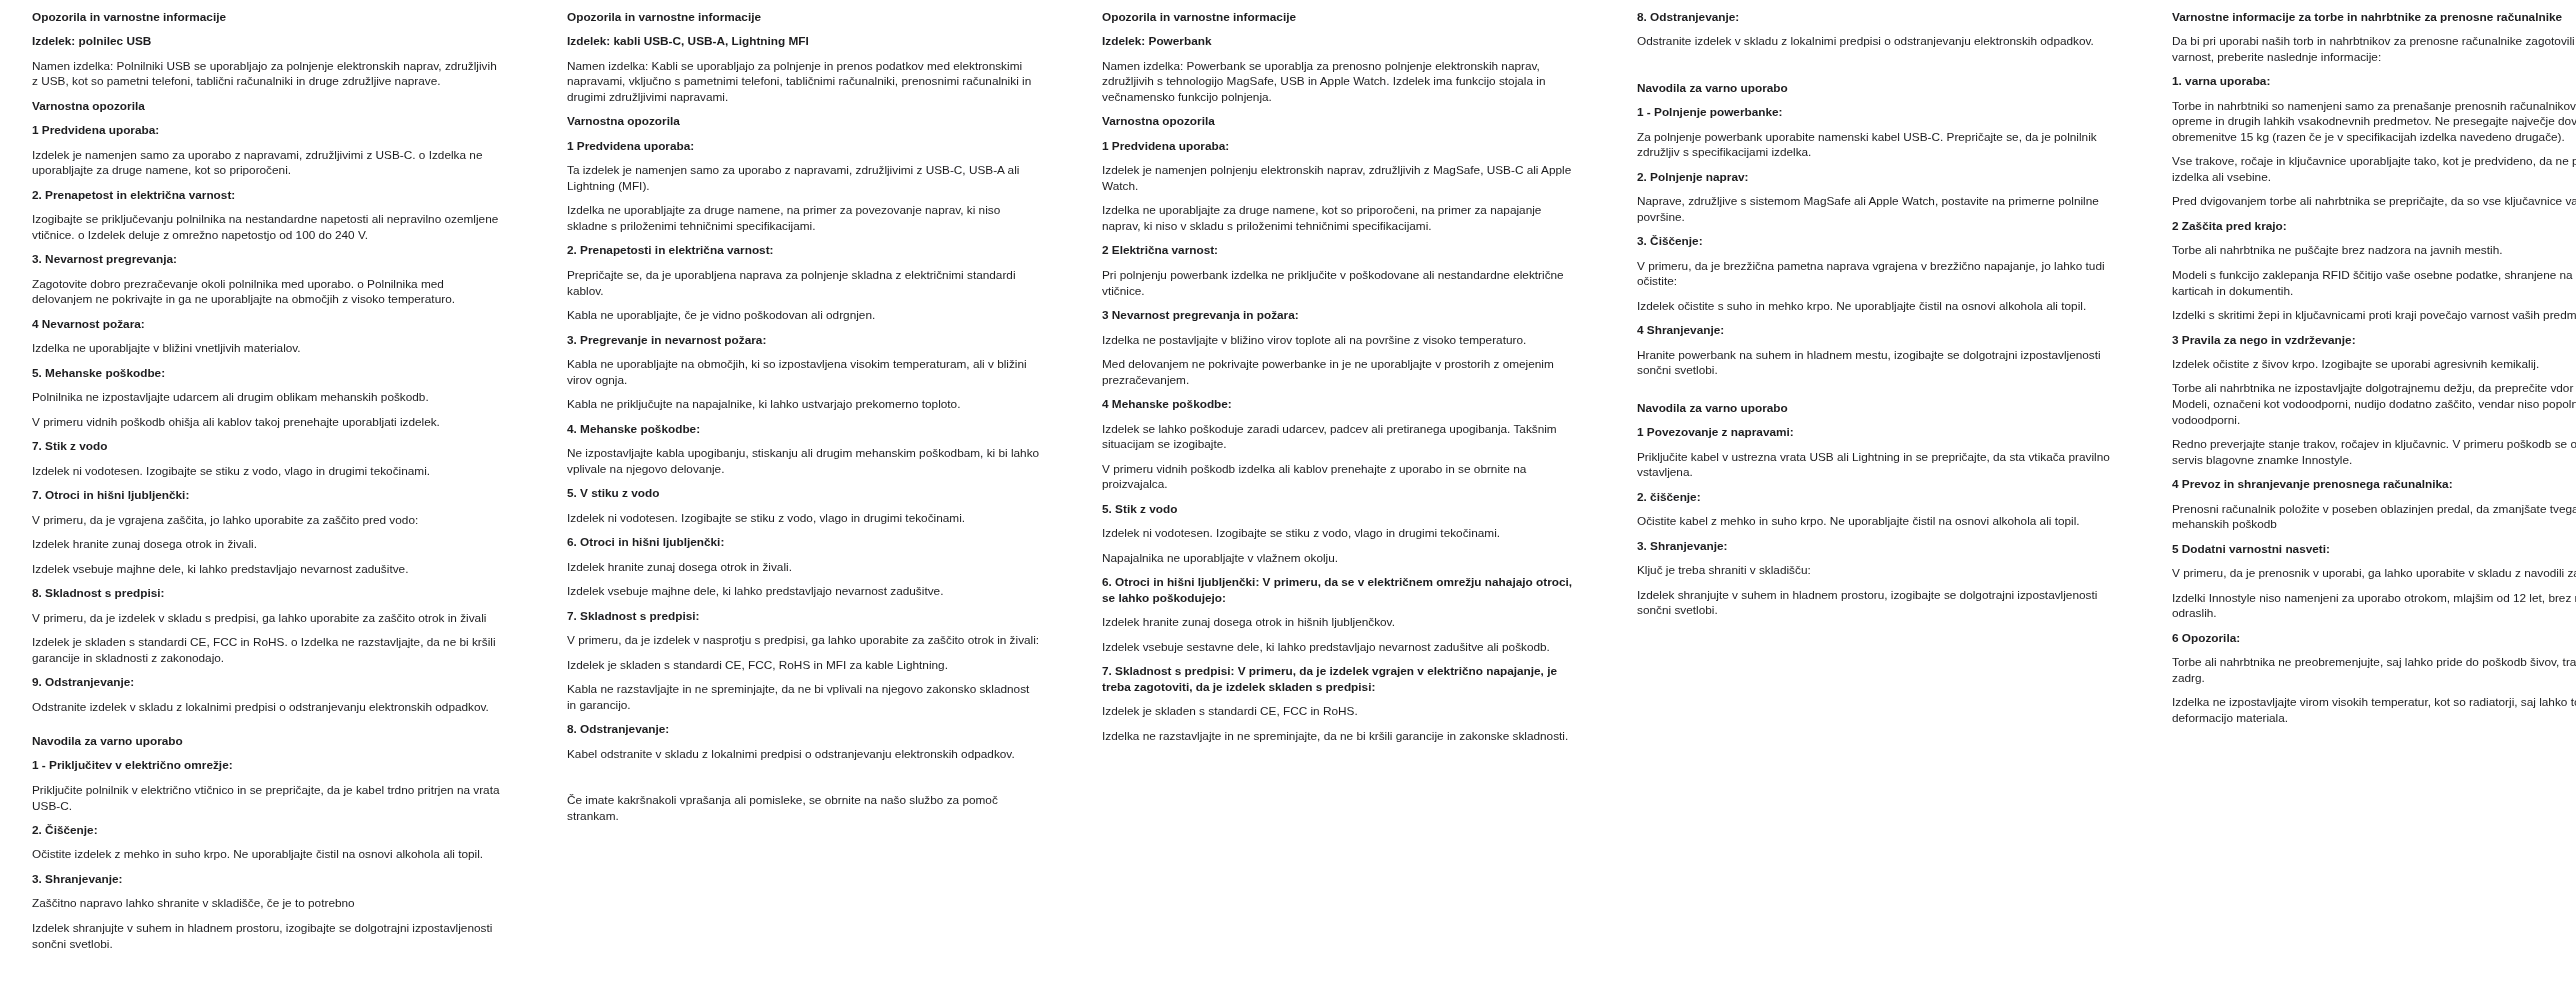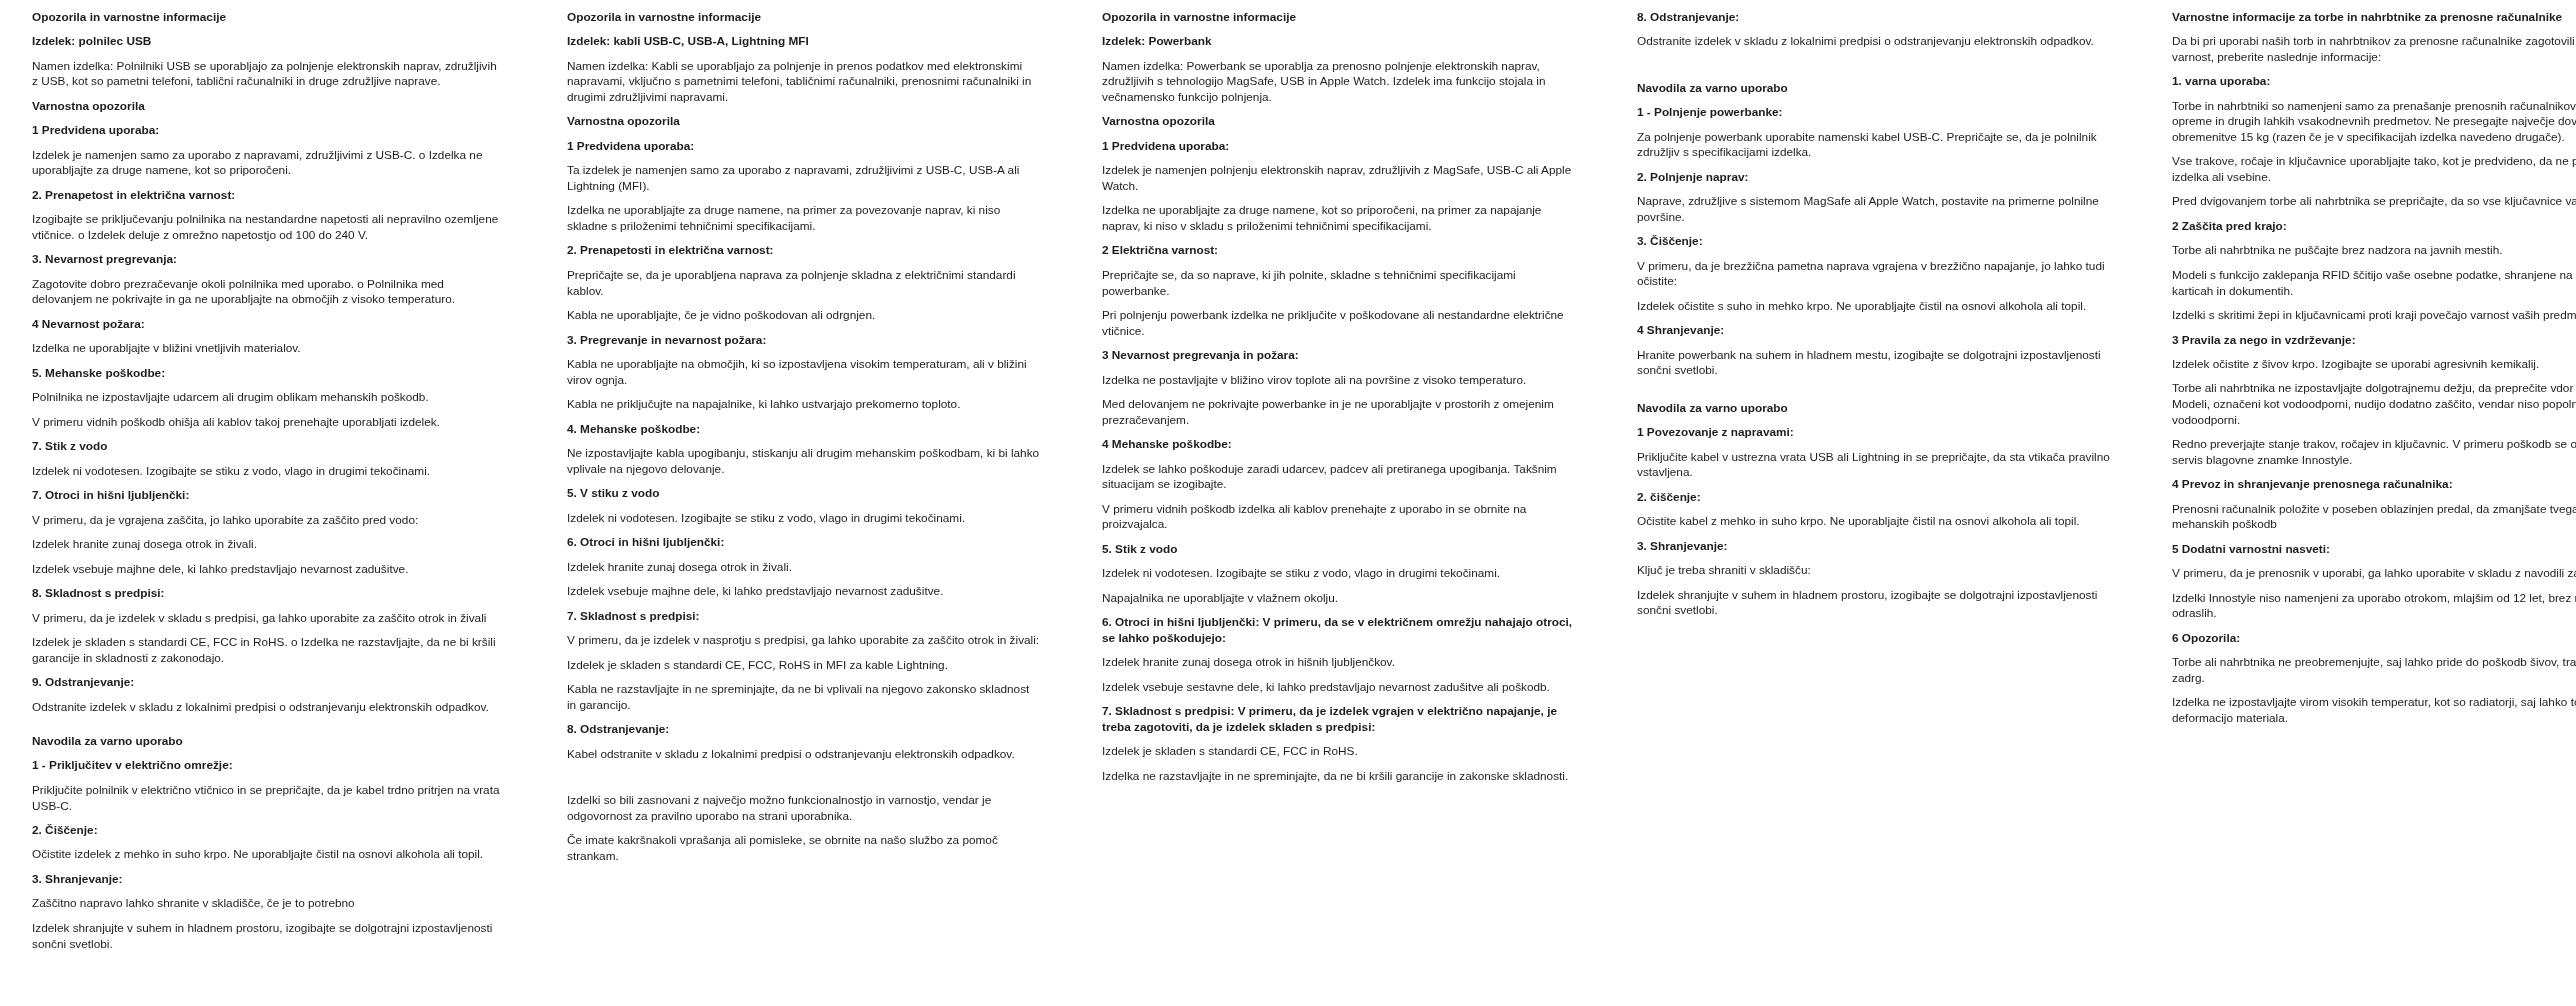--- a/index.html
+++ b/index.html
@@ -103,33 +103,31 @@
       <p class="h">6. Otroci in hišni ljubljenčki:</p>
       <p class="p">Izdelek hranite zunaj dosega otrok in živali.</p>
       <p class="p">Izdelek vsebuje majhne dele, ki lahko predstavljajo nevarnost zadušitve.</p>
       <p class="h">7. Skladnost s predpisi:</p>
       <p class="p">V primeru, da je izdelek v nasprotju s predpisi, ga lahko uporabite za zaščito otrok in živali:</p>
       <p class="p">Izdelek je skladen s standardi CE, FCC, RoHS in MFI za kable Lightning.</p>
       <p class="p">Kabla ne razstavljajte in ne spreminjajte, da ne bi vplivali na njegovo zakonsko skladnost in garancijo.</p>
       <p class="h">8. Odstranjevanje:</p>
       <p class="p">Kabel odstranite v skladu z lokalnimi predpisi o odstranjevanju elektronskih odpadkov.</p>
       <div class="gap" style="height: 22px;"></div>
-      <p class="p">Izdelki so bili zasnovani z največjo možno funkcionalnostjo in varnostjo, vendar je odgovornost za pravilno uporabo na strani uporabnika.</p>
       <p class="p">Če imate kakršnakoli vprašanja ali pomisleke, se obrnite na našo službo za pomoč strankam.</p>
     </div>
     <div class="col">
       <p class="h">Opozorila in varnostne informacije</p>
       <p class="h">Izdelek: Powerbank</p>
       <p class="p">Namen izdelka: Powerbank se uporablja za prenosno polnjenje elektronskih naprav, združljivih s tehnologijo MagSafe, USB in Apple Watch. Izdelek ima funkcijo stojala in večnamensko funkcijo polnjenja.</p>
       <p class="h">Varnostna opozorila</p>
       <p class="h">1 Predvidena uporaba:</p>
       <p class="p">Izdelek je namenjen polnjenju elektronskih naprav, združljivih z MagSafe, USB-C ali Apple Watch.</p>
       <p class="p">Izdelka ne uporabljajte za druge namene, kot so priporočeni, na primer za napajanje naprav, ki niso v skladu s priloženimi tehničnimi specifikacijami.</p>
       <p class="h">2 Električna varnost:</p>
-      <p class="p">Prepričajte se, da so naprave, ki jih polnite, skladne s tehničnimi specifikacijami powerbanke.</p>
       <p class="p">Pri polnjenju powerbank izdelka ne priključite v poškodovane ali nestandardne električne vtičnice.</p>
       <p class="h">3 Nevarnost pregrevanja in požara:</p>
       <p class="p">Izdelka ne postavljajte v bližino virov toplote ali na površine z visoko temperaturo.</p>
       <p class="p">Med delovanjem ne pokrivajte powerbanke in je ne uporabljajte v prostorih z omejenim prezračevanjem.</p>
       <p class="h">4 Mehanske poškodbe:</p>
       <p class="p">Izdelek se lahko poškoduje zaradi udarcev, padcev ali pretiranega upogibanja. Takšnim situacijam se izogibajte.</p>
       <p class="p">V primeru vidnih poškodb izdelka ali kablov prenehajte z uporabo in se obrnite na proizvajalca.</p>
       <p class="h">5. Stik z vodo</p>
       <p class="p">Izdelek ni vodotesen. Izogibajte se stiku z vodo, vlago in drugimi tekočinami.</p>
       <p class="p">Napajalnika ne uporabljajte v vlažnem okolju.</p>

